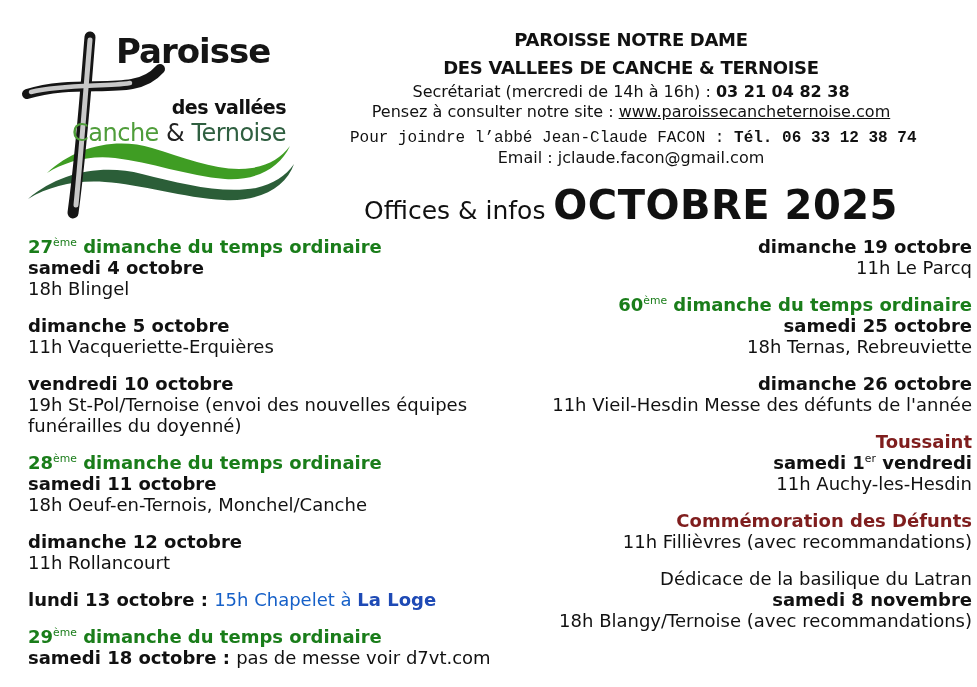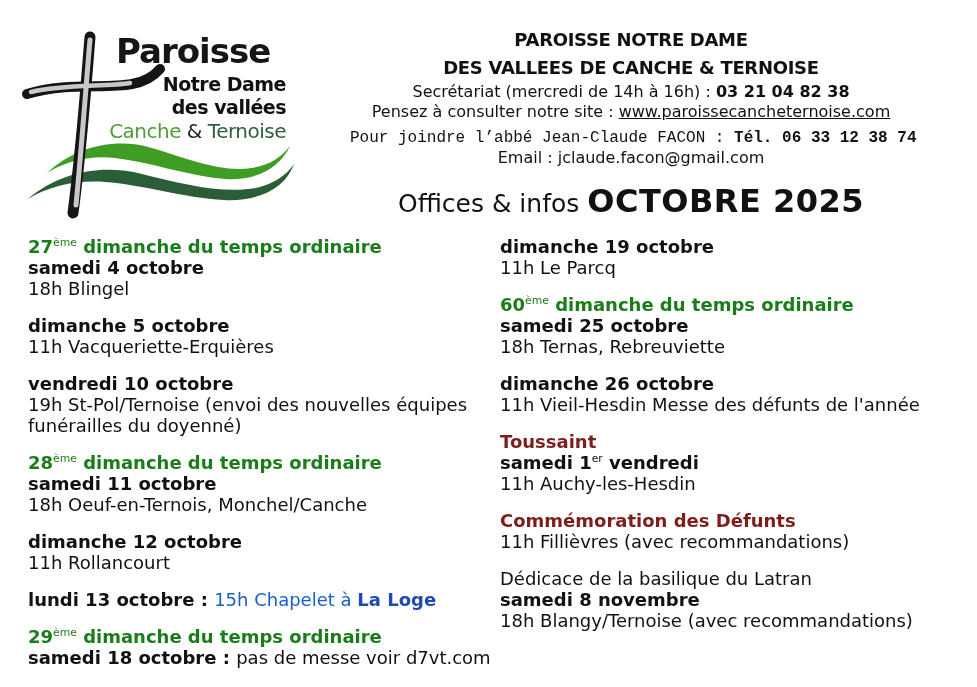--- a/index.html
+++ b/index.html
@@ -6,39 +6,39 @@
   .page{
     position:relative;width:977px;height:687px;background:#ffffff;overflow:hidden;
     font-family:"DejaVu Sans",sans-serif;color:#111;
   }
   
   .logo{position:absolute;left:20px;top:25px;width:296px;height:196px;}
   .logo svg{position:absolute;left:0;top:0;}
   .logo-title{position:absolute;left:96px;top:6px;font-size:34px;font-weight:700;color:#151515;letter-spacing:-1px;}
   .logo-sub1{position:absolute;right:30px;top:48px;font-size:19px;font-weight:700;letter-spacing:-0.5px;}
   .logo-sub2{position:absolute;right:30px;top:71px;font-size:19px;font-weight:700;letter-spacing:-0.5px;}
-  .logo-region{position:absolute;right:30px;top:94px;font-size:20px;letter-spacing:-0.5px;white-space:nowrap;}
+  .logo-region{position:absolute;right:30px;top:94px;font-size:24px;letter-spacing:-0.5px;white-space:nowrap;}
   .canche{color:#4f9d3a;}
   .amp{color:#222;}
   .ternoise{color:#2f5f40;}
   
   .header{position:absolute;left:350px;top:26px;width:562px;text-align:center;}
   .h-line{font-size:18px;font-weight:700;line-height:28px;letter-spacing:-0.3px;white-space:nowrap;}
   .h-info{font-size:16px;line-height:20px;white-space:nowrap;}
   .h-abbe{margin-top:6px;font-family:Liberation Mono, monospace;}
   .b{font-weight:700;}
   .site-link{text-decoration:underline;color:#111;}
   
   .title{position:absolute;left:350px;top:182px;width:562px;text-align:center;white-space:nowrap;}
   .title-prefix{font-size:25px;}
-  .title-month{font-size:32px;font-weight:700;letter-spacing:0.5px;}
+  .title-month{font-size:40px;font-weight:700;letter-spacing:0.5px;}
   
   .col{position:absolute;top:236px;}
   .col-left{left:28px;width:464px;}
-  .col-right{left:500px;width:472px;}
+  .col-right{left:500px;width:472px;text-align:right;}
   .block{margin-bottom:16px;}
   .line{font-size:18px;line-height:21px;}
   .line sup{font-size:0.6em;line-height:0;font-weight:inherit;}
   .c-green{color:#1a7d1a;font-weight:700;}
   .c-purple{color:#7f1d1d;font-weight:700;}
   .c-bold{font-weight:700;}
   .c-italic{}
   .c-blue{color:#1660c8;margin-top:33px;}
   .c-blue-bold{color:#1e4ab5;font-weight:700;}
 </style>
@@ -64,21 +64,20 @@
         C 266 162, 240 177, 204 175
         C 164 173, 120 159, 85 157
         C 55 155, 30 161, 8 174 Z"></path>
 
       <path d="M 70 12 C 66 60, 62 120, 53 188" stroke="#151515" stroke-width="11" stroke-linecap="round" fill="none"></path>
       <path d="M 7 69 C 45 57, 85 64, 112 59 C 124 57, 133 52, 140 44" stroke="#151515" stroke-width="10" stroke-linecap="round" fill="none"></path>
       <path d="M 70 15 C 66 60, 62 118, 56 180" stroke="#c8c8c8" stroke-width="5" stroke-linecap="round" fill="none"></path>
       <path d="M 11 67 C 45 59, 85 62, 110 58" stroke="#c8c8c8" stroke-width="4.5" stroke-linecap="round" fill="none"></path>
     </svg>
     <div class="logo-title">Paroisse</div>
-    <div class="logo-sub1">Notre Dame</div>
     <div class="logo-sub2">des vallées</div>
     <div class="logo-region">
       <span class="canche">Canche</span><span class="amp"> &amp; </span><span class="ternoise">Ternoise</span>
     </div>
   </div>
 
   <div class="header">
     <div class="h-line">PAROISSE NOTRE DAME</div>
     <div class="h-line">DES VALLEES DE CANCHE &amp; TERNOISE</div>
     <div class="h-info">

